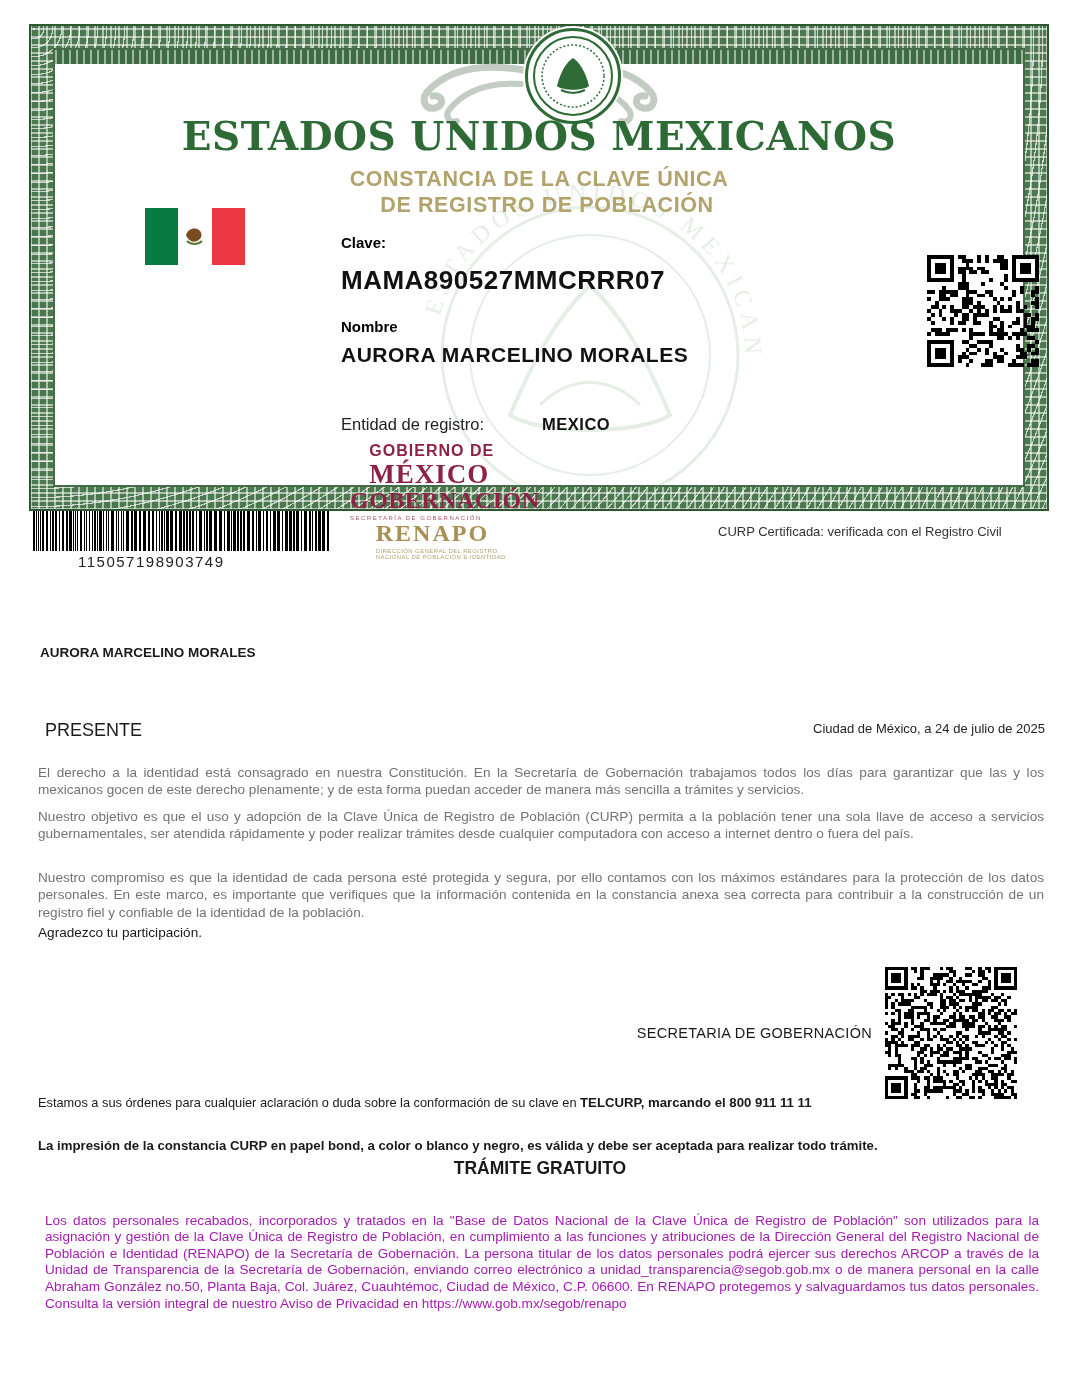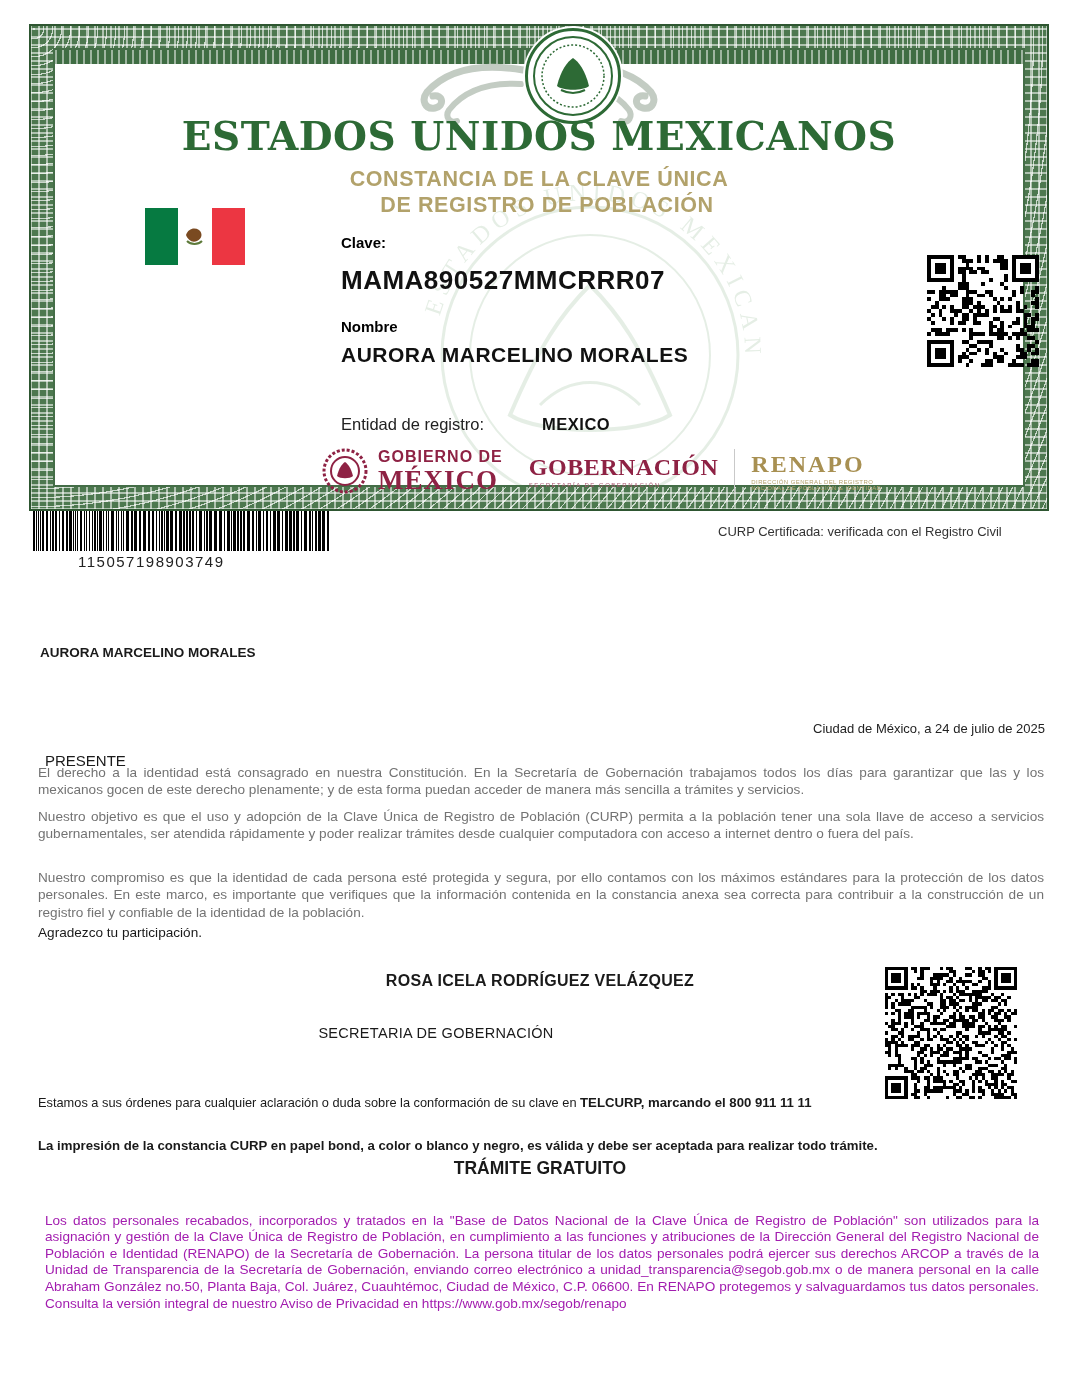--- a/index.html
+++ b/index.html
@@ -53,45 +53,45 @@
     font-style:italic;font-size:37px;color:#c6c6c6;letter-spacing:1px;
   }
   .field-clave-label{position:absolute;left:311px;top:209px;font-weight:700;font-size:15px;color:#000;}
   .field-clave-value{position:absolute;left:311px;top:240px;font-weight:700;font-size:26px;color:#111;letter-spacing:.5px;}
   .field-nombre-label{position:absolute;left:311px;top:293px;font-weight:700;font-size:15px;color:#000;}
   .field-nombre-value{position:absolute;left:311px;top:318px;font-weight:700;font-size:21px;color:#111;letter-spacing:.5px;}
   .field-entidad{position:absolute;left:311px;top:390px;font-size:16.5px;color:#222;}
   .field-entidad b{margin-left:58px;letter-spacing:.5px;color:#111;}
   .qr1{position:absolute;left:897px;top:230px;width:112px;height:112px;}
   
-  .logos{position:absolute;left:292px;top:418px;height:56px;display:flex;align-items:center;}
+  .logos{position:absolute;left:312px;top:418px;height:56px;display:flex;align-items:center;flex-direction:column;}
   .gob-seal{width:46px;height:46px;margin-right:10px;}
   .gob-txt{color:#8e2244;font-weight:700;line-height:1;margin-right:18px;}
   .gob-txt .l1{font-size:16px;letter-spacing:1px;}
   .gob-txt .l2{font-size:27px;letter-spacing:1px;margin-top:2px;font-family:"Liberation Serif",serif;}
   .logo-div{width:1px;height:44px;background:#c9c9c9;margin:0 16px;}
   .segob{color:#8e2244;line-height:1;margin-left:8px;}
   .segob .main{font-size:24px;font-weight:700;font-family:"Liberation Serif",serif;letter-spacing:.5px;}
   .segob .sub{font-size:6px;letter-spacing:1.5px;margin-top:3px;color:#a8566f;}
   .renapo{color:#a89052;line-height:1;}
   .renapo .main{font-size:24px;font-weight:700;font-family:"Liberation Serif",serif;letter-spacing:2px;}
   .renapo .sub{font-size:6px;letter-spacing:.4px;margin-top:3px;width:130px;color:#b5a26e;}
   
   .barcode{position:absolute;left:33px;top:511px;width:297px;height:40px;}
   .barcode-number{position:absolute;left:78px;top:553px;font-size:15px;color:#222;letter-spacing:1.5px;}
   .curp-note{position:absolute;left:718px;top:524px;font-size:13px;color:#333;}
   
   .recipient{position:absolute;left:40px;top:645px;font-weight:700;font-size:13.5px;}
-  .presente{position:absolute;left:45px;top:752px;font-size:15px;}
+  .presente{position:absolute;left:45px;top:720px;font-size:18px;}
   .date-line{position:absolute;right:35px;top:721px;font-size:13px;color:#222;}
   .para{position:absolute;left:38px;width:1006px;font-size:13.6px;line-height:17.6px;text-align:justify;color:#737373;}
   .p1{top:750px;} .p2{top:794px;} .p3{top:855px;}
   .thanks{position:absolute;left:38px;top:925px;font-size:13.6px;}
   .signer-name{position:absolute;left:0;width:1080px;top:972px;text-align:center;font-weight:700;font-size:16px;letter-spacing:.3px;}
-  .signer-title{position:absolute;left:0;width:872px;top:1025px;text-align:center;font-size:14.5px;letter-spacing:.3px;}
+  .signer-title{position:absolute;left:0;width:872px;top:1025px;text-align:right;font-size:14.5px;letter-spacing:.3px;}
   .qr2{position:absolute;left:885px;top:967px;width:132px;height:132px;}
   .contact-line{position:absolute;left:38px;top:1095px;font-size:12.8px;}
   .contact-line b{font-size:13.2px;}
   .print-notice{position:absolute;left:38px;top:1138px;font-weight:700;font-size:13.2px;}
   .free-notice{position:absolute;left:0;width:1080px;top:1158px;text-align:center;font-weight:700;font-size:17.5px;}
   .privacy{position:absolute;left:45px;top:1199px;width:994px;font-size:13.6px;line-height:16.6px;text-align:justify;color:#a21caf;}
 </style>
 </head>
 <body>
 
@@ -548,21 +548,20 @@
 
   <div class="recipient">AURORA MARCELINO MORALES</div>
   <div class="presente">PRESENTE</div>
   <div class="date-line">Ciudad de México, a 24 de julio de 2025</div>
 
   <p class="para p1">El derecho a la identidad está consagrado en nuestra Constitución. En la Secretaría de Gobernación trabajamos todos los días para garantizar que las y los mexicanos gocen de este derecho plenamente; y de esta forma puedan acceder de manera más sencilla a trámites y servicios.</p>
   <p class="para p2">Nuestro objetivo es que el uso y adopción de la Clave Única de Registro de Población (CURP) permita a la población tener una sola llave de acceso a servicios gubernamentales, ser atendida rápidamente y poder realizar trámites desde cualquier computadora con acceso a internet dentro o fuera del país.</p>
   <p class="para p3">Nuestro compromiso es que la identidad de cada persona esté protegida y segura, por ello contamos con los máximos estándares para la protección de los datos personales. En este marco, es importante que verifiques que la información contenida en la constancia anexa sea correcta para contribuir a la construcción de un registro fiel y confiable de la identidad de la población.</p>
   <div class="thanks">Agradezco tu participación.</div>
 
-  <div class="signer-name">ROSA ICELA RODRÍGUEZ VELÁZQUEZ</div>
   <div class="signer-title">SECRETARIA DE GOBERNACIÓN</div>
 
   <div class="qr2"><svg width="100%" height="100%" viewBox="0 0 41 41" shape-rendering="crispEdges">
         <rect x="8" y="0" width="1" height="1" fill="#000"></rect>
         <rect x="9" y="0" width="1" height="1" fill="#000"></rect>
         <rect x="11" y="0" width="1" height="1" fill="#000"></rect>
         <rect x="12" y="0" width="1" height="1" fill="#000"></rect>
         <rect x="13" y="0" width="1" height="1" fill="#000"></rect>
         <rect x="17" y="0" width="1" height="1" fill="#000"></rect>
         <rect x="19" y="0" width="1" height="1" fill="#000"></rect>

